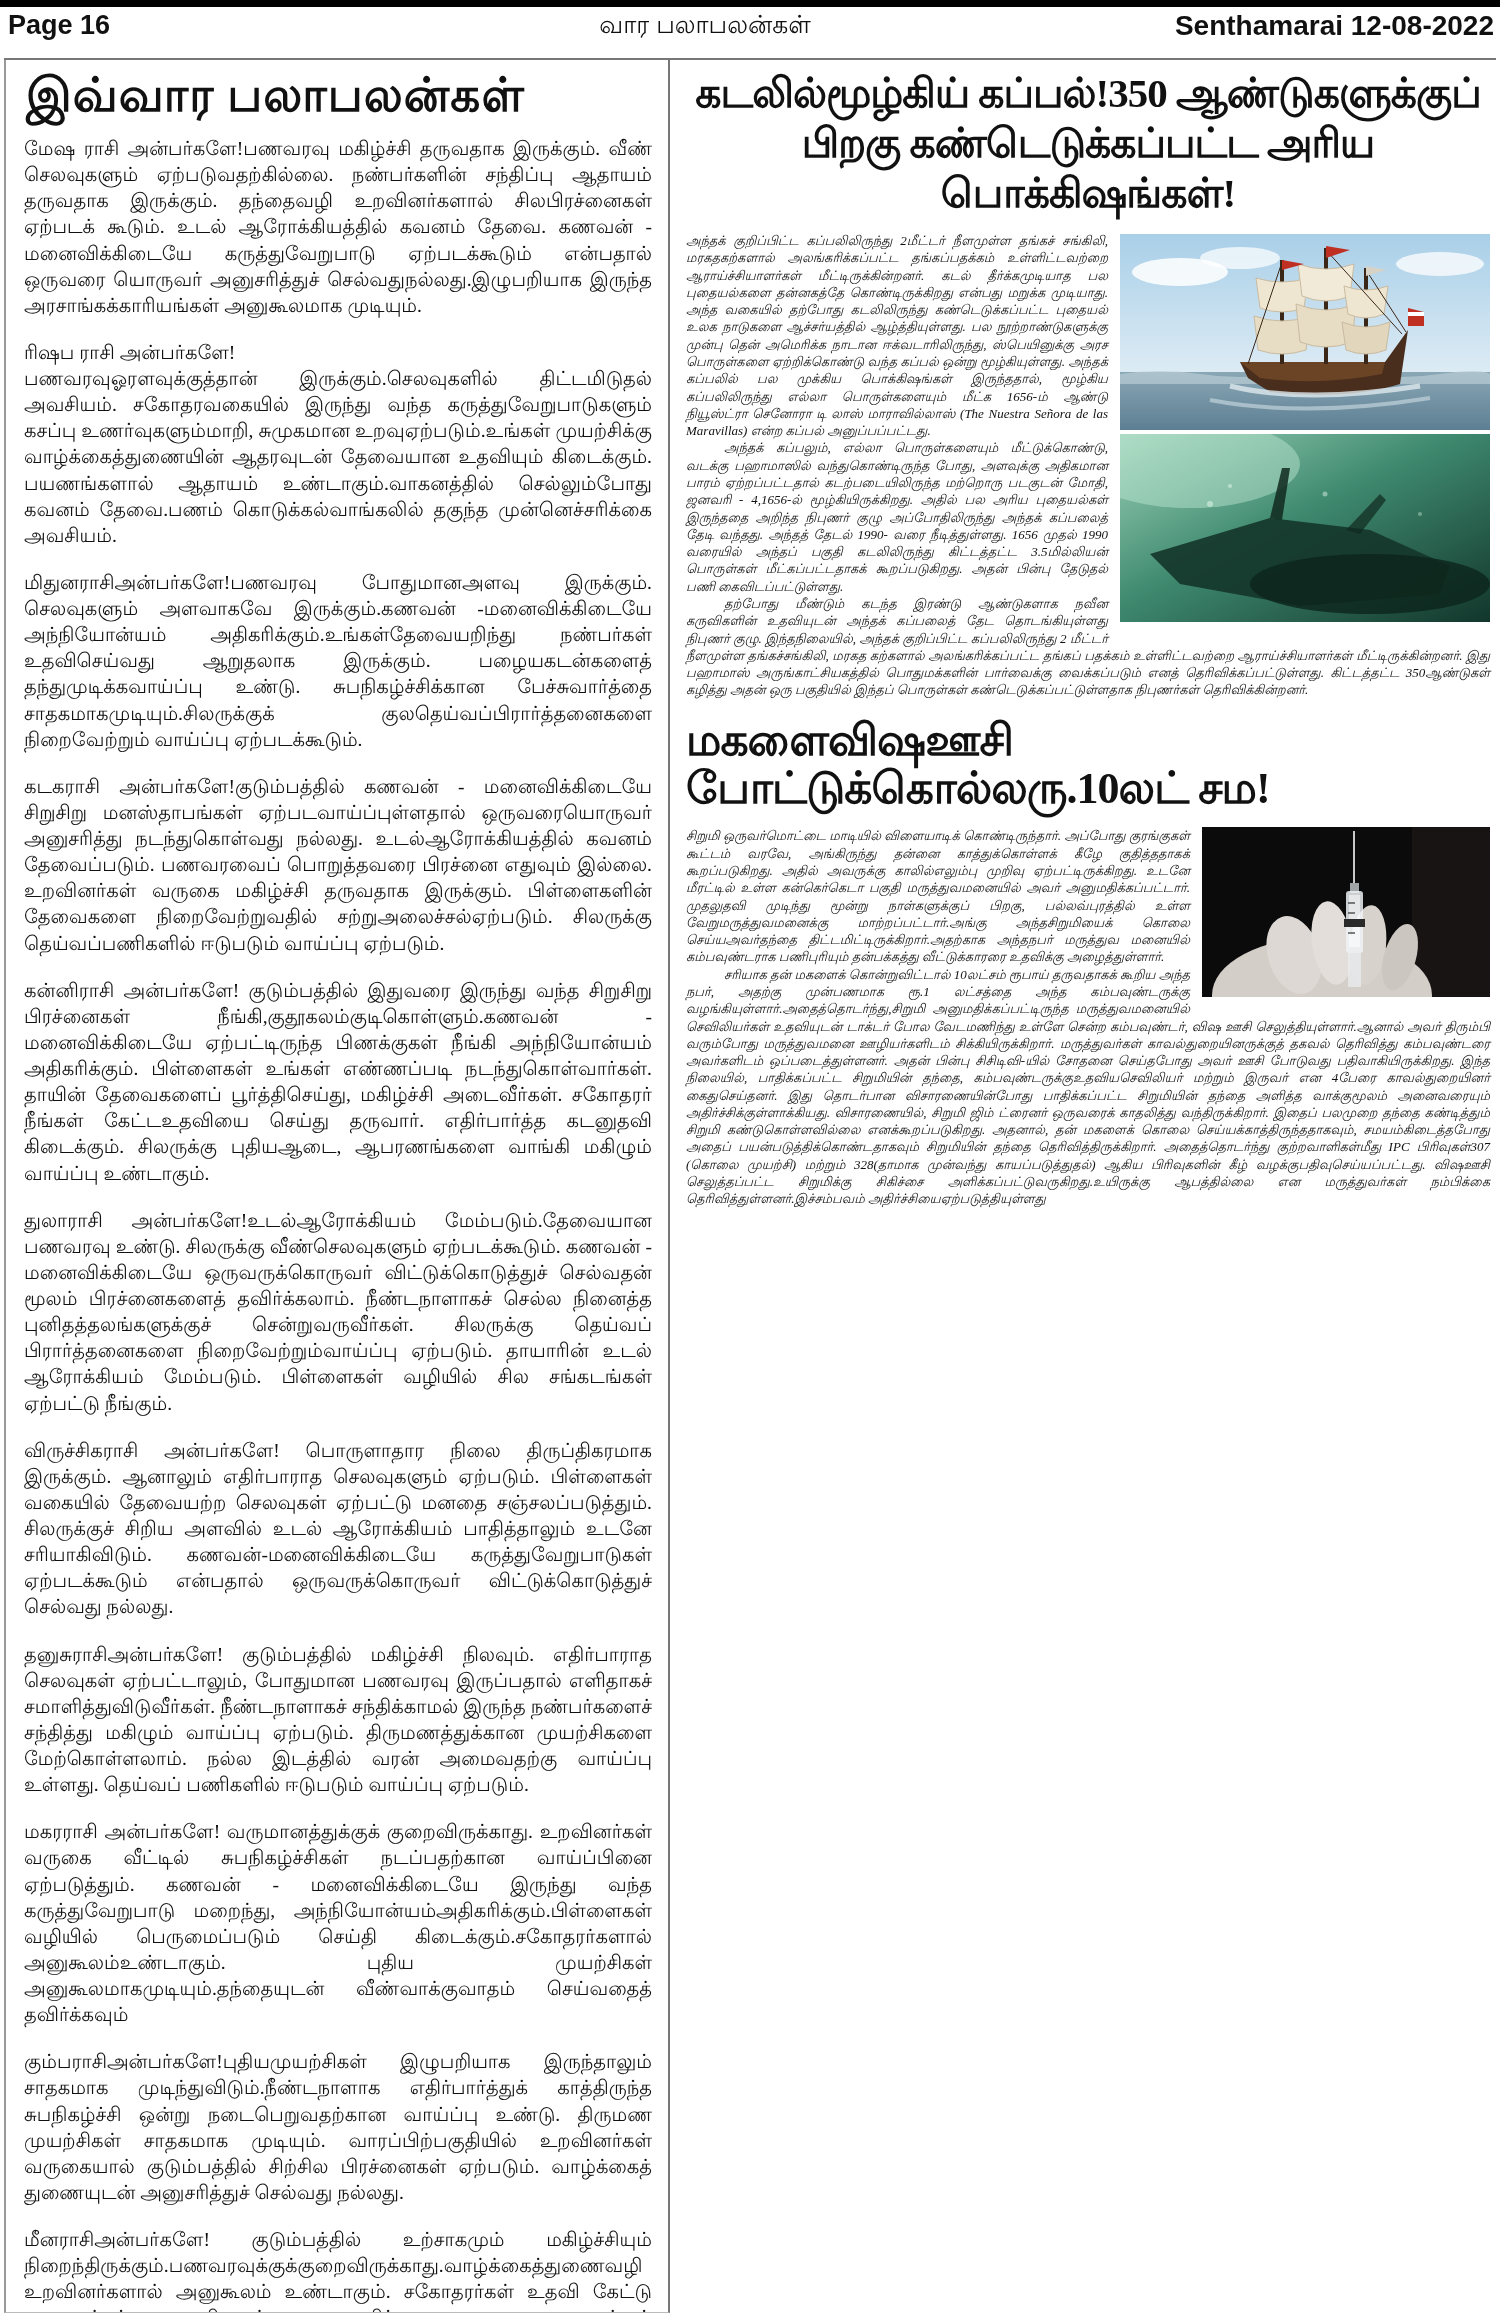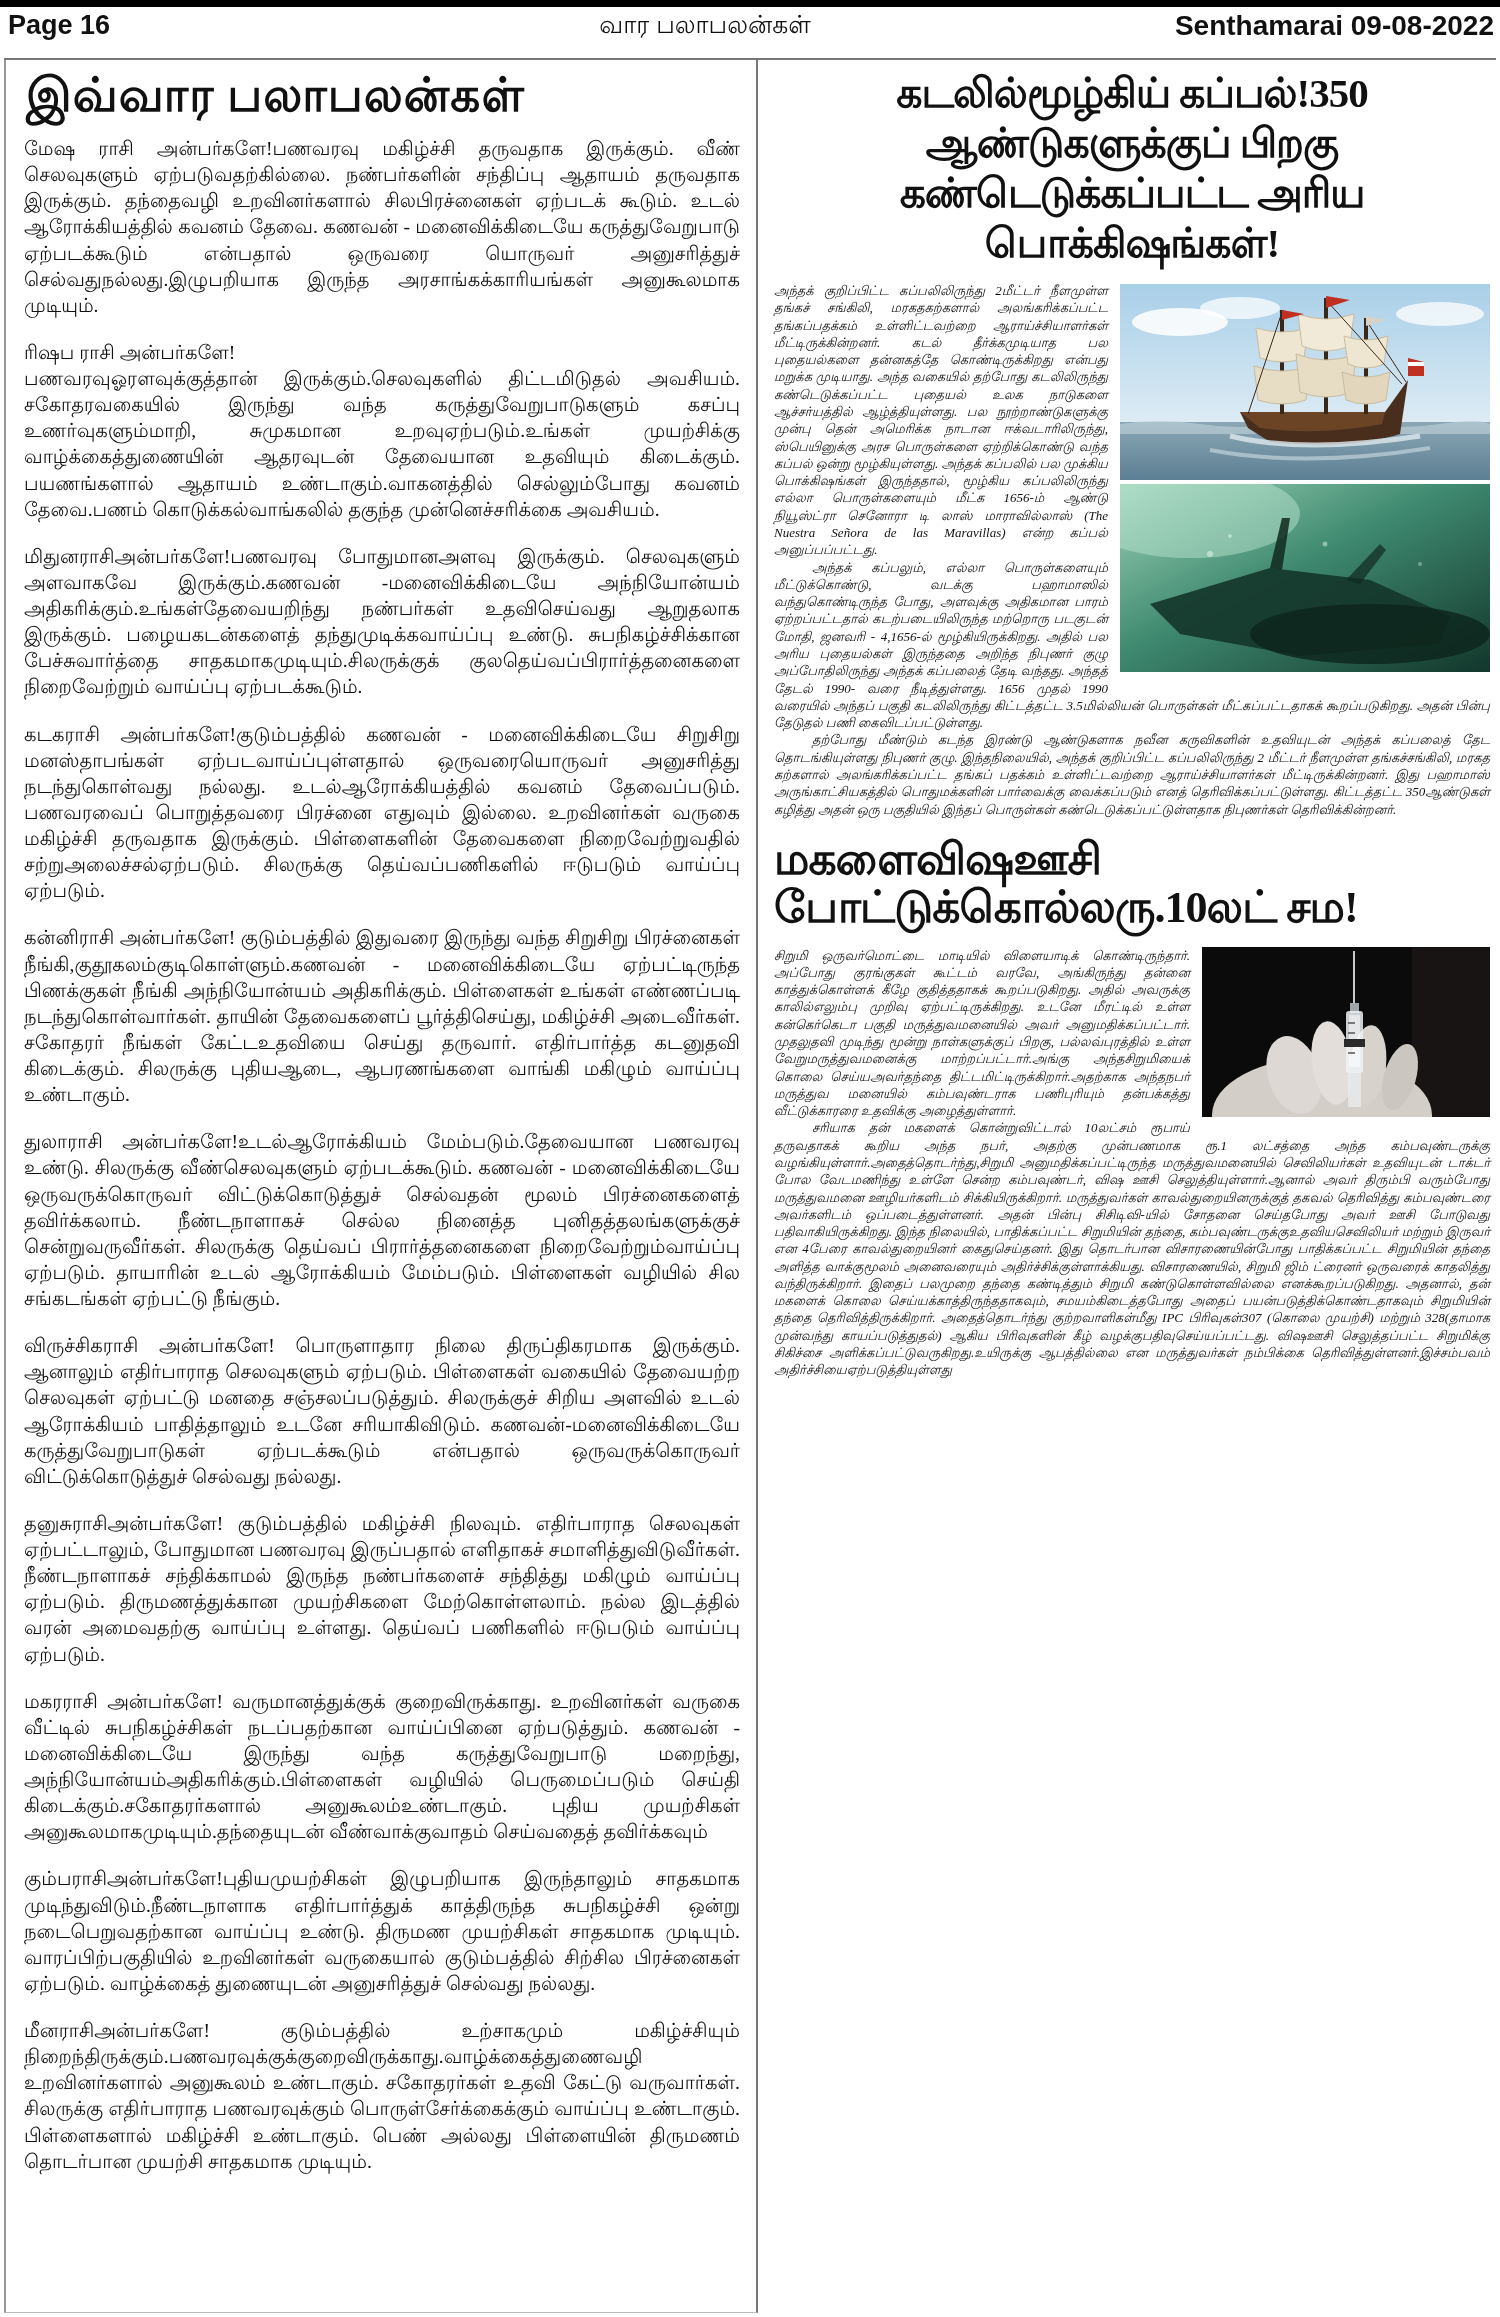--- a/index.html
+++ b/index.html
@@ -15,21 +15,21 @@
   }
   .header .page-no { font-size:27px; font-weight:bold; padding-left:8px; width:330px; }
   .header .center-title { font-size:25px; flex:1; text-align:center; font-weight:normal; }
   .header .issue { font-size:28px; font-weight:bold; width:420px; text-align:right; padding-right:6px; }
 
   .content {
     position:absolute; top:58px; left:4px; width:1492px; height:2255px;
     border-top:2px solid #777; display:flex;
   }
   .col-left {
-    width:754px; border-left:2px solid #999; border-right:2px solid #777;
+    width:666px; border-left:2px solid #999; border-right:2px solid #777;
     border-bottom:1px solid #bbb; padding:6px 16px 4px 18px; overflow:hidden;
   }
   .col-right { flex:1; padding:2px 6px 6px 16px; overflow:hidden; }
 
   .horo-title { font-size:47px; font-weight:bold; letter-spacing:1px; margin:2px 0 8px 2px; }
   .horo p { font-size:19.5px; line-height:1.34; text-align:justify; margin-bottom:21px; }
   .horo .rasi-head { font-size:19.5px; line-height:1.34; font-weight:normal; }
   .horo p.after-head { margin-top:0; }
 
   .headline1 {
@@ -53,21 +53,21 @@
   .syr-float svg { display:block; }
 </style>
 </head>
 <body>
 
 <div class="topbar"></div>
 
 <div class="header">
   <div class="page-no">Page 16</div>
   <div class="center-title">வார பலாபலன்கள்</div>
-  <div class="issue">Senthamarai 09-08-2022</div>
+  <div class="issue">Senthamarai 12-08-2022</div>
 </div>
 
 <div class="content">
 
   <div class="col-left horo">
     <div class="horo-title">இவ்வார பலாபலன்கள்</div>
     <p>மேஷ ராசி அன்பர்களே!பணவரவு மகிழ்ச்சி தருவதாக இருக்கும். வீண் செலவுகளும் ஏற்படுவதற்கில்லை. நண்பர்களின் சந்திப்பு ஆதாயம் தருவதாக இருக்கும். தந்தைவழி உறவினர்களால் சிலபிரச்னைகள் ஏற்படக் கூடும். உடல் ஆரோக்கியத்தில் கவனம் தேவை. கணவன் - மனைவிக்கிடையே கருத்துவேறுபாடு ஏற்படக்கூடும் என்பதால் ஒருவரை யொருவர் அனுசரித்துச் செல்வதுநல்லது.இழுபறியாக இருந்த அரசாங்கக்காரியங்கள் அனுகூலமாக முடியும்.</p>
     <div class="rasi-head">ரிஷப ராசி அன்பர்களே!</div>
     <p class="after-head">பணவரவுஓரளவுக்குத்தான் இருக்கும்.செலவுகளில் திட்டமிடுதல் அவசியம். சகோதரவகையில் இருந்து வந்த கருத்துவேறுபாடுகளும் கசப்பு உணர்வுகளும்மாறி, சுமுகமான உறவுஏற்படும்.உங்கள் முயற்சிக்கு வாழ்க்கைத்துணையின் ஆதரவுடன் தேவையான உதவியும் கிடைக்கும். பயணங்களால் ஆதாயம் உண்டாகும்.வாகனத்தில் செல்லும்போது கவனம் தேவை.பணம் கொடுக்கல்வாங்கலில் தகுந்த முன்னெச்சரிக்கை அவசியம்.</p>
     <p>மிதுனராசிஅன்பர்களே!பணவரவு போதுமானஅளவு இருக்கும். செலவுகளும் அளவாகவே இருக்கும்.கணவன் -மனைவிக்கிடையே அந்நியோன்யம் அதிகரிக்கும்.உங்கள்தேவையறிந்து நண்பர்கள் உதவிசெய்வது ஆறுதலாக இருக்கும். பழையகடன்களைத் தந்துமுடிக்கவாய்ப்பு உண்டு. சுபநிகழ்ச்சிக்கான பேச்சுவார்த்தை சாதகமாகமுடியும்.சிலருக்குக் குலதெய்வப்பிரார்த்தனைகளை நிறைவேற்றும் வாய்ப்பு ஏற்படக்கூடும்.</p>

